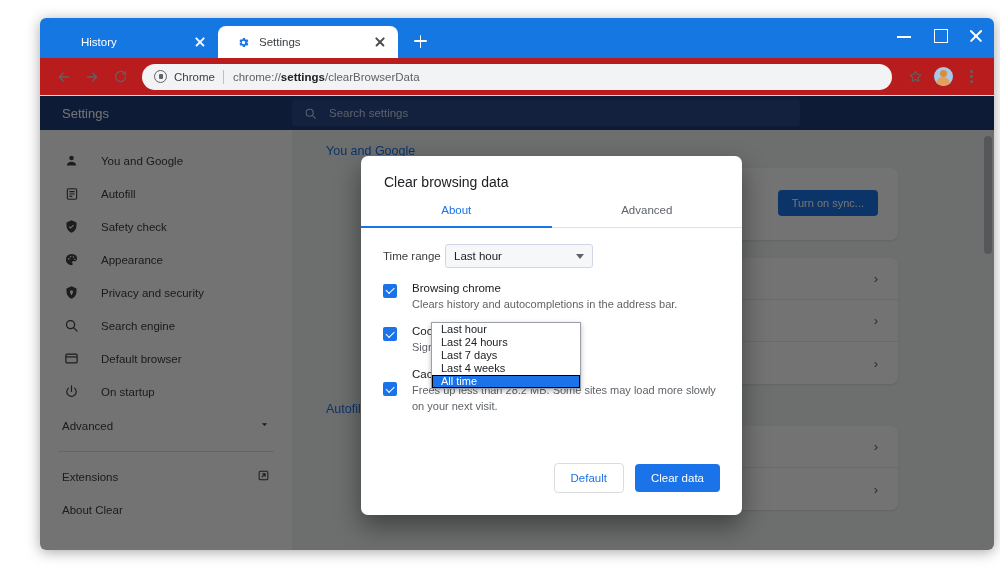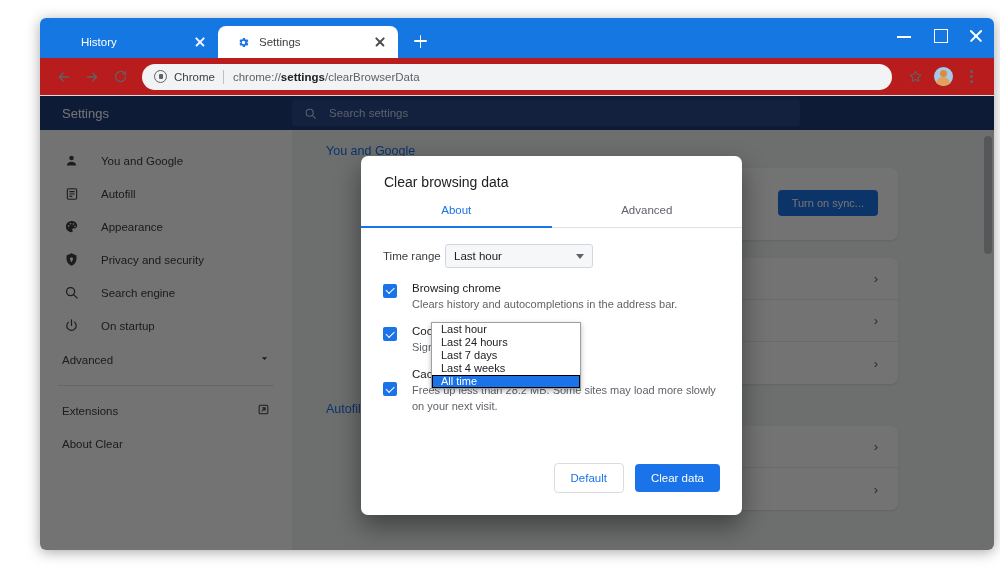--- a/index.html
+++ b/index.html
@@ -298,20 +298,29 @@
               <svg width="14" height="14" viewBox="0 0 24 24" fill="none" stroke="#3c4043" stroke-width="1.9">
                   <rect x="4" y="3" width="16" height="18" rx="2"></rect>
                   <path d="M7.5 8h9M7.5 12h9M7.5 16h5"></path>
                 </svg>
             </span>
             <span>Autofill</span>
           </div>
           <div class="side-item">
             <span class="side-ico">
               <svg width="15" height="15" viewBox="0 0 24 24" fill="#3c4043">
+                  <path d="M12 2l8 3.4v5.3c0 5-3.4 9.6-8 11.3-4.6-1.7-8-6.3-8-11.3V5.4z"></path>
+                  <path d="M10.6 15.6l-3-3 1.2-1.2 1.8 1.8 4-4 1.2 1.2z" fill="#fff"></path>
+                </svg>
+            </span>
+            <span>Safety check</span>
+          </div>
+          <div class="side-item">
+            <span class="side-ico">
+              <svg width="15" height="15" viewBox="0 0 24 24" fill="#3c4043">
                   <path d="M12 3a9 9 0 000 18c1.2 0 2-.8 2-1.8 0-.5-.2-.9-.5-1.2-.3-.3-.5-.7-.5-1.2 0-1 .8-1.8 1.8-1.8H16a5 5 0 005-5c0-3.9-4-7-9-7z"></path>
                   <circle cx="7.5" cy="11" r="1.3" fill="#fff"></circle>
                   <circle cx="10.5" cy="7.5" r="1.3" fill="#fff"></circle>
                   <circle cx="15" cy="8" r="1.3" fill="#fff"></circle>
                   <circle cx="17.5" cy="11.5" r="1.3" fill="#fff"></circle>
                 </svg>
             </span>
             <span>Appearance</span>
           </div>
           <div class="side-item">
@@ -325,20 +334,29 @@
             <span>Privacy and security</span>
           </div>
           <div class="side-item">
             <span class="side-ico">
               <svg width="15" height="15" viewBox="0 0 24 24" fill="none" stroke="#3c4043" stroke-width="2">
                   <circle cx="10.5" cy="10.5" r="6.5"></circle>
                   <path d="M15.4 15.4L21 21" stroke-linecap="round"></path>
                 </svg>
             </span>
             <span>Search engine</span>
+          </div>
+          <div class="side-item">
+            <span class="side-ico">
+              <svg width="15" height="15" viewBox="0 0 24 24" fill="none" stroke="#3c4043" stroke-width="1.9">
+                  <rect x="3" y="5" width="18" height="14" rx="2"></rect>
+                  <path d="M3 9.5h18"></path>
+                </svg>
+            </span>
+            <span>Default browser</span>
           </div>
           <div class="side-item">
             <span class="side-ico">
               <svg width="15" height="15" viewBox="0 0 24 24" fill="none" stroke="#3c4043" stroke-width="1.9" stroke-linecap="round">
                   <path d="M12 3v9"></path>
                   <path d="M7.1 6.6a7.5 7.5 0 109.8 0"></path>
                 </svg>
             </span>
             <span>On startup</span>
           </div>

